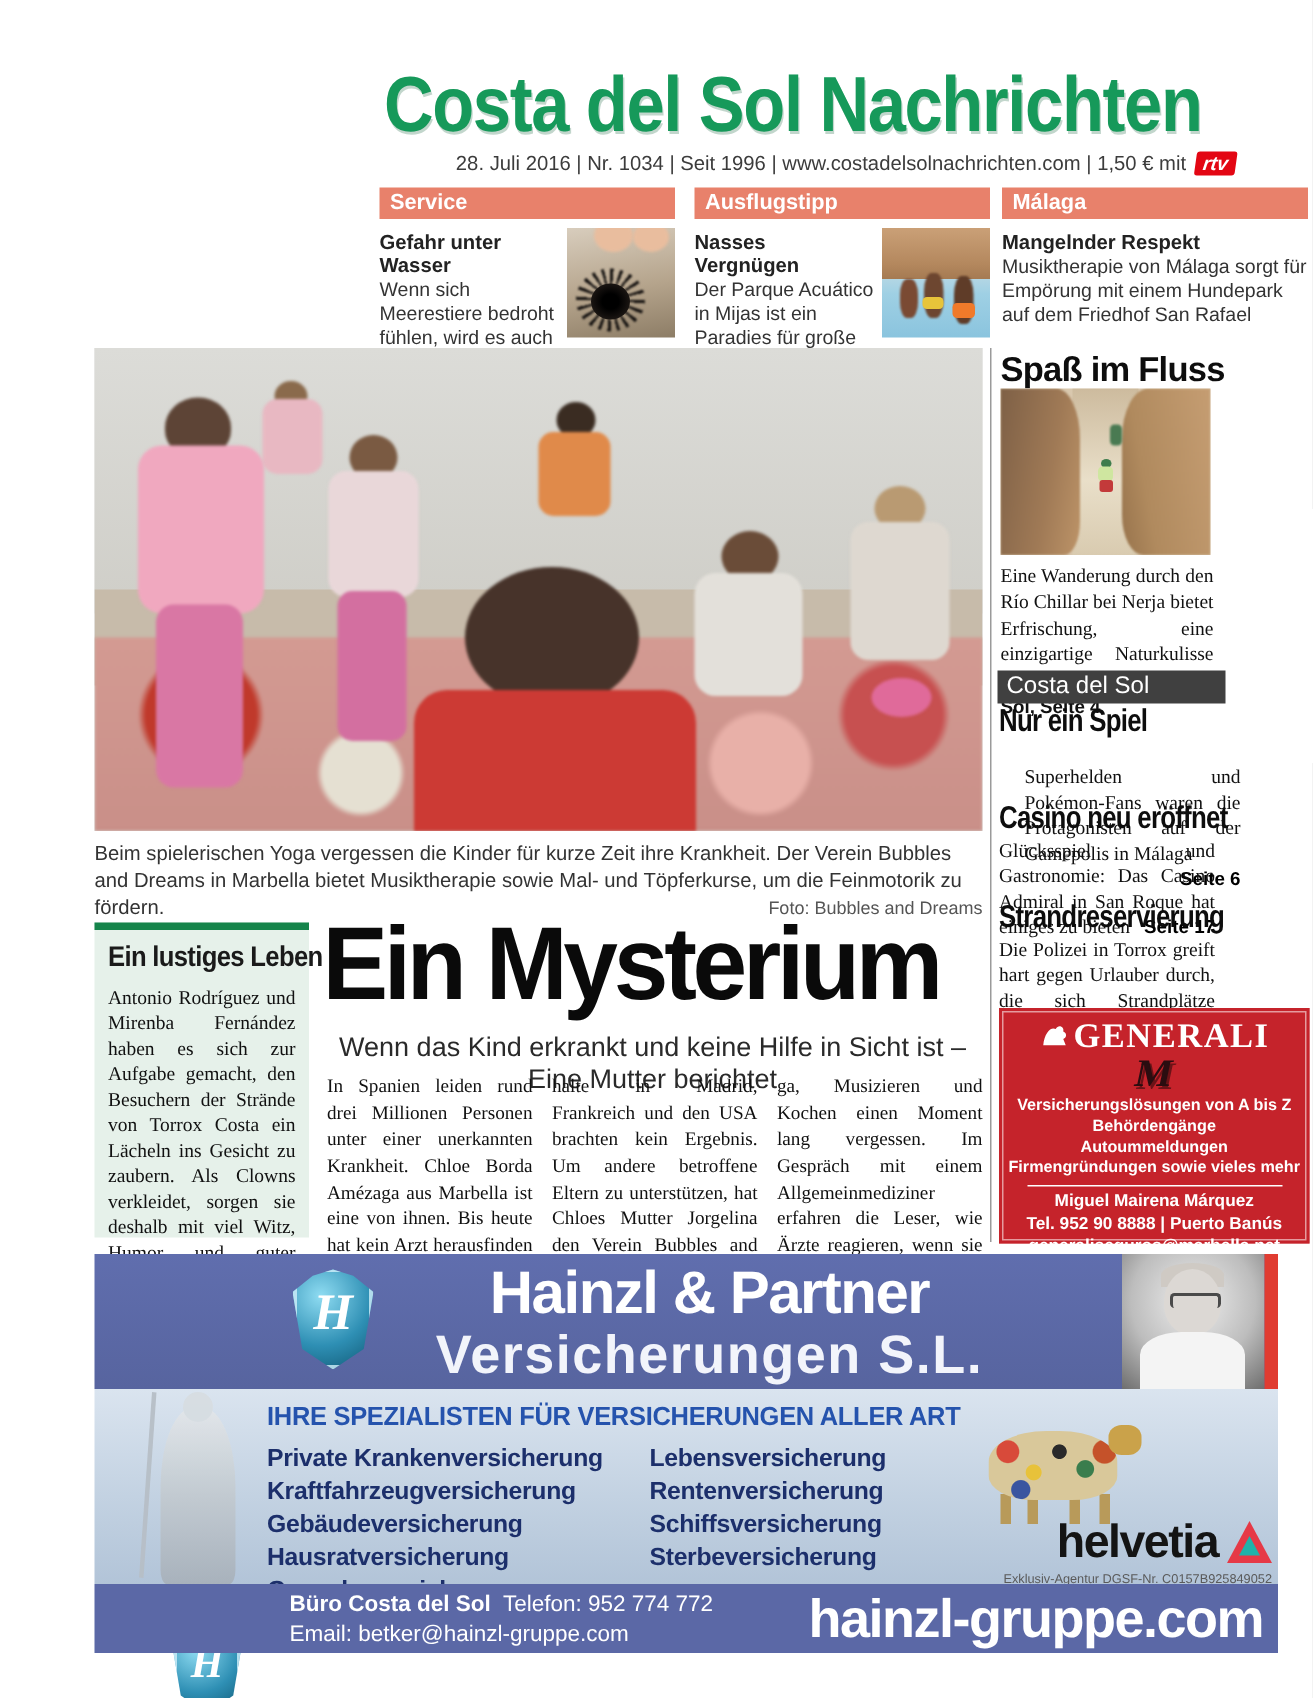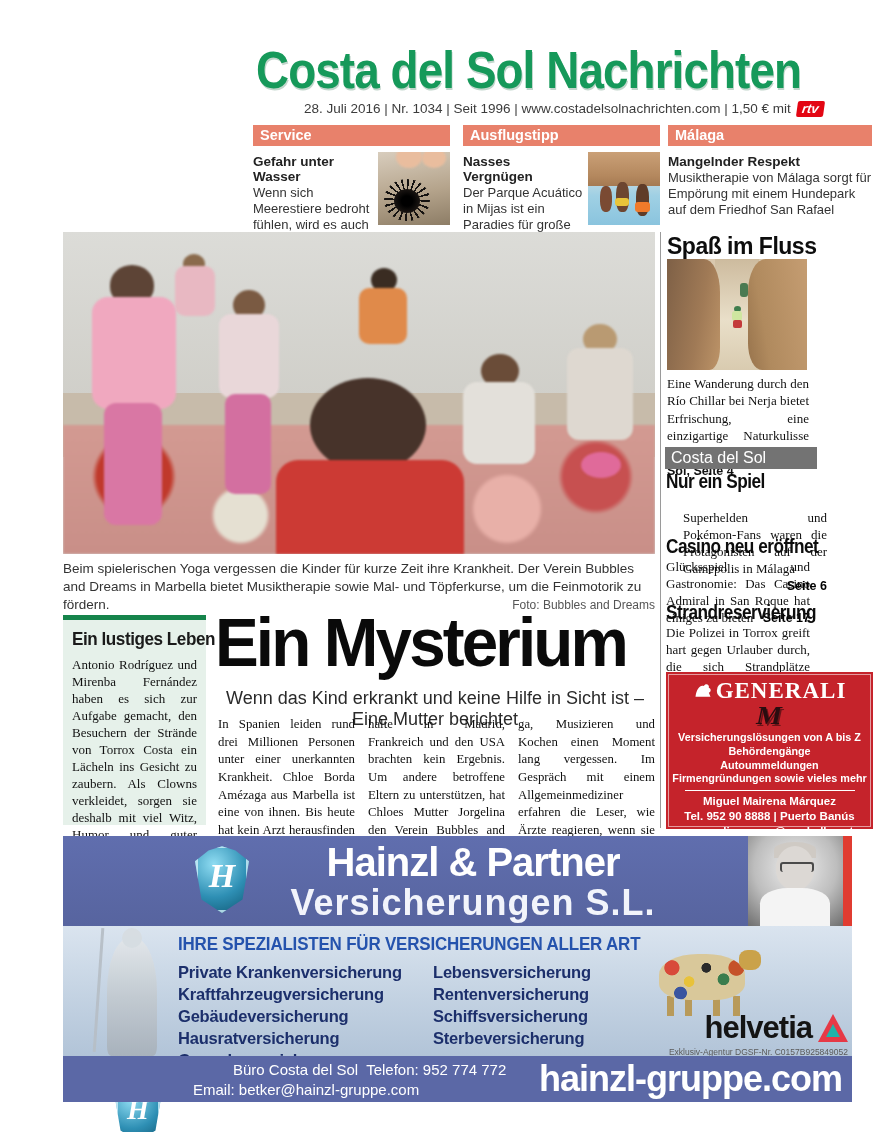--- a/index.html
+++ b/index.html
@@ -101,21 +101,21 @@
   .cy-right{position:absolute;right:0;top:0;width:42%;height:100%;
       background:linear-gradient(260deg,#c59d72 0%,#b08a5e 70%,#97734c 100%);border-radius:30% 0 0 24%;filter:blur(.6px);}
   .cy-path{position:absolute;left:34%;top:0;width:32%;height:100%;background:linear-gradient(180deg,#cdbb9e,#e9dfc9 55%,#d9cbb0);}
   .cy-fig{position:absolute;left:46%;top:42%;width:12px;height:26px;filter:blur(.4px);}
   .cy-fig .h{position:absolute;left:3px;top:0;width:7px;height:6px;background:#3f7d4d;border-radius:50%;}
   .cy-fig .t{position:absolute;left:1px;top:5px;width:10px;height:10px;background:#cfe6a0;border-radius:3px;}
   .cy-fig .s{position:absolute;left:2px;top:14px;width:9px;height:8px;background:#c33a3a;border-radius:2px;}
   .cy-fig2{position:absolute;left:52%;top:22%;width:8px;height:14px;background:#4a7a52;border-radius:3px;filter:blur(.6px);}
   .sb-caption{left:667px;top:375px;width:142px;font-size:13px;line-height:1.34;text-align:justify;color:#111;}
   .sb-caption .pref{font-family:"Liberation Sans",sans-serif;font-weight:bold;font-size:12.5px;}
-  .sb-secbar{left:665px;top:447px;width:146px;height:22px;background:#737373;color:#fff;
+  .sb-secbar{left:665px;top:447px;width:146px;height:22px;background:#404040;color:#fff;
              font-size:16px;line-height:22px;padding-left:6px;}
   .sb-item-title{left:666px;font-size:21px;font-weight:bold;letter-spacing:-.6px;color:#0d0d0d;
                  transform:scaleX(.82);transform-origin:0 0;white-space:nowrap;}
   .sb-item-text{left:666px;width:144px;font-size:13px;line-height:1.3;text-align:justify;color:#111;}
   .pageref{font-family:"Liberation Sans",sans-serif;font-weight:bold;font-size:12.5px;float:right;color:#000;}
 
   
   .generali{left:666px;top:672px;width:207px;height:157px;background:#c5232b;color:#fff;text-align:center;
             box-shadow:inset 0 0 0 2px #c5232b,inset 0 0 0 3px rgba(255,255,255,.55);}
   .gen-brandrow{margin-top:7px;font-family:"Liberation Serif",serif;font-weight:bold;font-size:23px;
@@ -193,21 +193,21 @@
   .hz-helv .hv{font-size:31px;font-weight:bold;color:#141414;letter-spacing:-1px;vertical-align:middle;}
   .hv-tri{display:inline-block;vertical-align:middle;margin-left:6px;width:0;height:0;
       border-left:15px solid transparent;border-right:15px solid transparent;border-bottom:28px solid #e63946;
       position:relative;}
   .hv-tri i{position:absolute;left:-7px;top:10px;width:0;height:0;border-left:7px solid transparent;
       border-right:7px solid transparent;border-bottom:13px solid #20b2aa;}
   .hz-helv .hvsub{font-size:8.5px;color:#5a5a5a;margin-top:1px;}
 
   .hz-band3{position:absolute;left:0;top:220px;width:100%;height:46px;background:#5b68a6;color:#fff;}
   .hz-contact{position:absolute;left:130px;top:4px;font-size:15px;line-height:1.35;}
-  .hz-contact .bold{font-weight:normal;margin-left:40px;}
+  .hz-contact .bold{font-weight:bold;}
   .hz-site{position:absolute;right:10px;top:2px;font-size:36px;font-weight:bold;letter-spacing:-1px;}
 </style>
 </head>
 <body>
 
 <div class="page">
 
   <div class="abs masthead-title">
     <span class="cx">Costa del Sol Nachrichten</span>
   </div>

